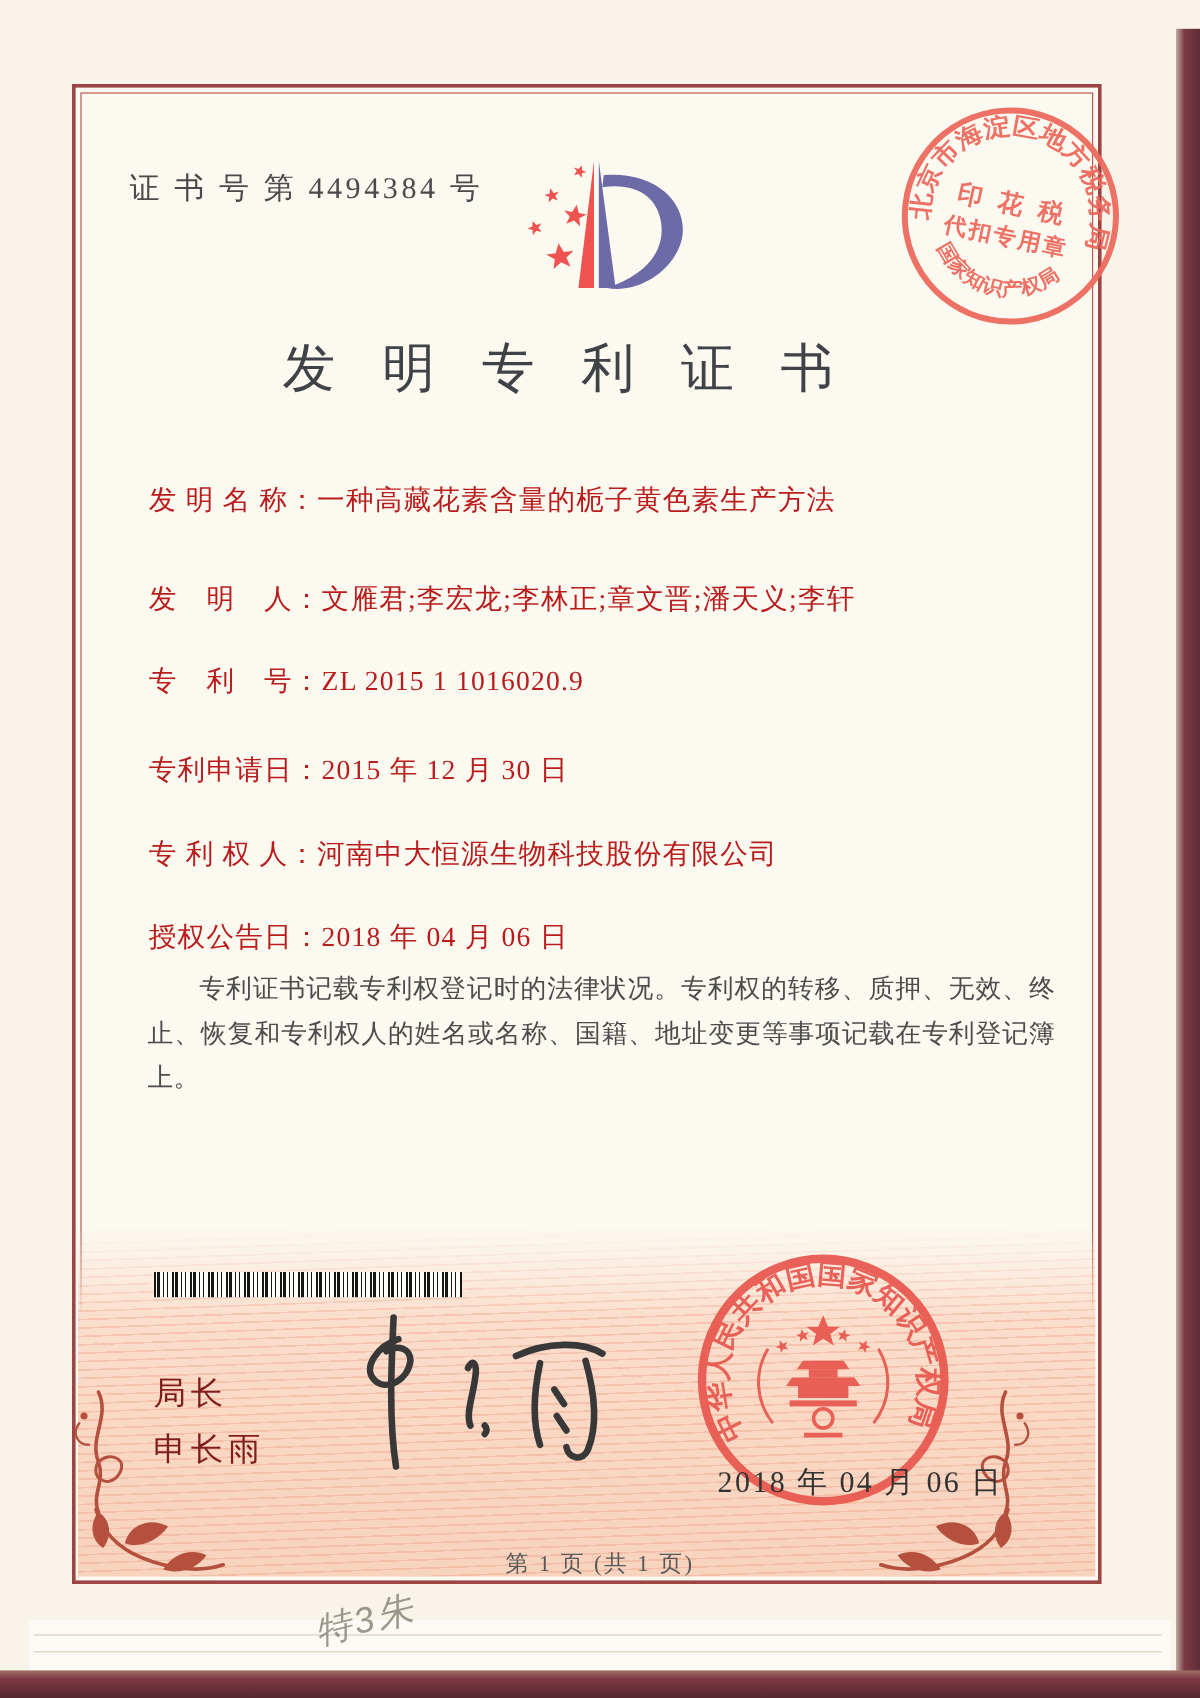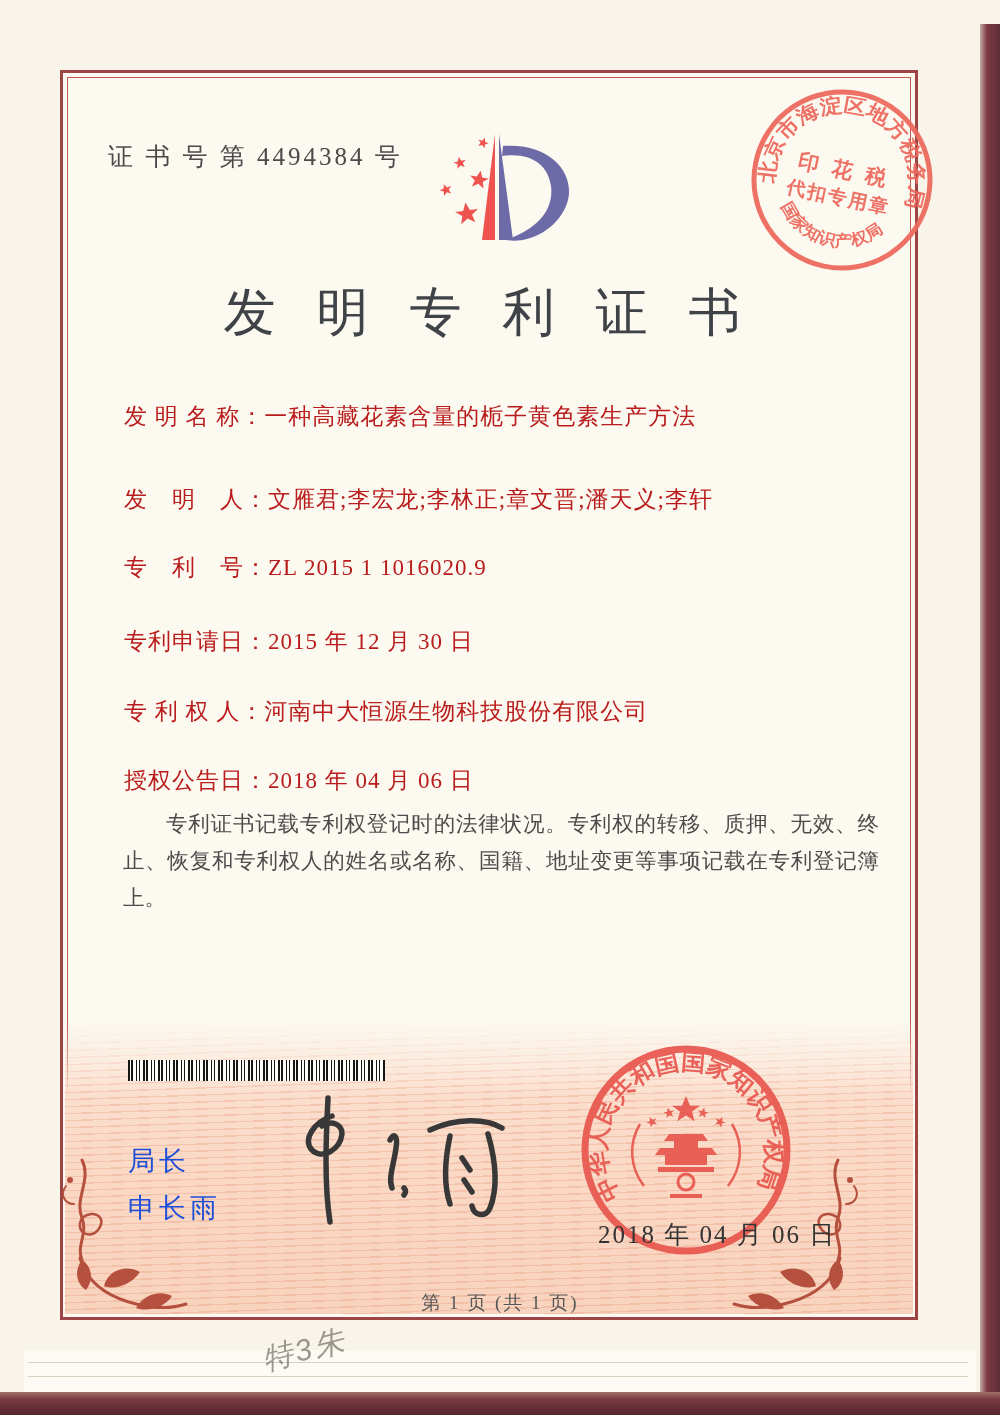--- a/index.html
+++ b/index.html
@@ -10,32 +10,32 @@
   .frame-inner{position:absolute;inset:4px;border:1px solid #c05b54;}
   .band{position:absolute;left:65px;top:1022px;width:848px;height:292px;z-index:1;
         background:
           repeating-linear-gradient(178deg, rgba(230,140,110,.30) 0 1.4px, rgba(230,140,110,0) 1.4px 7px),
           linear-gradient(180deg,#fbe3d4 0,#fad8c4 55%,#f8d3be 100%);
         -webkit-mask-image:linear-gradient(180deg,transparent 0,#000 75px);
                 mask-image:linear-gradient(180deg,transparent 0,#000 75px);}
   .cert-number{position:absolute;left:108px;top:140px;font-size:25px;color:#4a4a4a;
                letter-spacing:3px;white-space:nowrap;z-index:3;}
   .logo{position:absolute;left:420px;top:126px;z-index:3;}
-  .title{position:absolute;left:60px;top:278px;width:824px;text-align:center;font-size:52px;
-         color:#3f4246;letter-spacing:14px;font-weight:500;z-index:3;white-space:nowrap;padding-left:17px;}
+  .title{position:absolute;left:60px;top:278px;width:824px;text-align:center;font-size:44px;
+         color:#3f4246;letter-spacing:14px;font-weight:500;z-index:3;white-space:nowrap;}
   .field{position:absolute;left:124px;font-size:23px;color:#b91c1c;letter-spacing:1px;
          white-space:nowrap;z-index:3;text-align:center;}
   .f0{top:401px}.f1{top:484px}.f2{top:552px}.f3{top:626px}.f4{top:696px}.f5{top:765px}
   .paras{position:absolute;left:123px;top:806px;width:756px;font-size:21.5px;line-height:37px;
          color:#4c4c4c;text-align:justify;z-index:3;}
   .paras p{margin:0;text-indent:2em;}
   .barcode{position:absolute;left:128px;top:1060px;width:257px;height:21px;z-index:3;
          background:repeating-linear-gradient(90deg,#161616 0 2px,#fffdf8 2px 3px,#161616 3px 5px,
            #fffdf8 5px 8px,#161616 8px 9px,#fffdf8 9px 11px,#161616 11px 12px,#fffdf8 12px 15px);}
-  .director{position:absolute;left:128px;top:1138px;z-index:3;color:#1d4ed8;font-size:27px;
+  .director{position:absolute;left:128px;top:1138px;z-index:3;color:#7f1d1d;font-size:27px;
             line-height:47px;letter-spacing:4px;font-family:"Liberation Sans","DejaVu Sans",sans-serif;}
   .sig{position:absolute;left:272px;top:1088px;z-index:3;}
   .seal{position:absolute;left:578px;top:1042px;z-index:3;}
   .seal-date{position:absolute;left:598px;top:1218px;z-index:4;font-size:25px;
              letter-spacing:2px;color:#333;white-space:nowrap;}
   .footer{position:absolute;left:0;top:1266px;width:1000px;text-align:center;font-size:19px;
           color:#585858;letter-spacing:2px;z-index:3;margin-top:24px;}
   .stamp{position:absolute;left:742px;top:80px;transform:rotate(12deg);opacity:.95;z-index:3;}
   .fl{position:absolute;z-index:2;}
   .fl-left{left:52px;top:1158px;}

